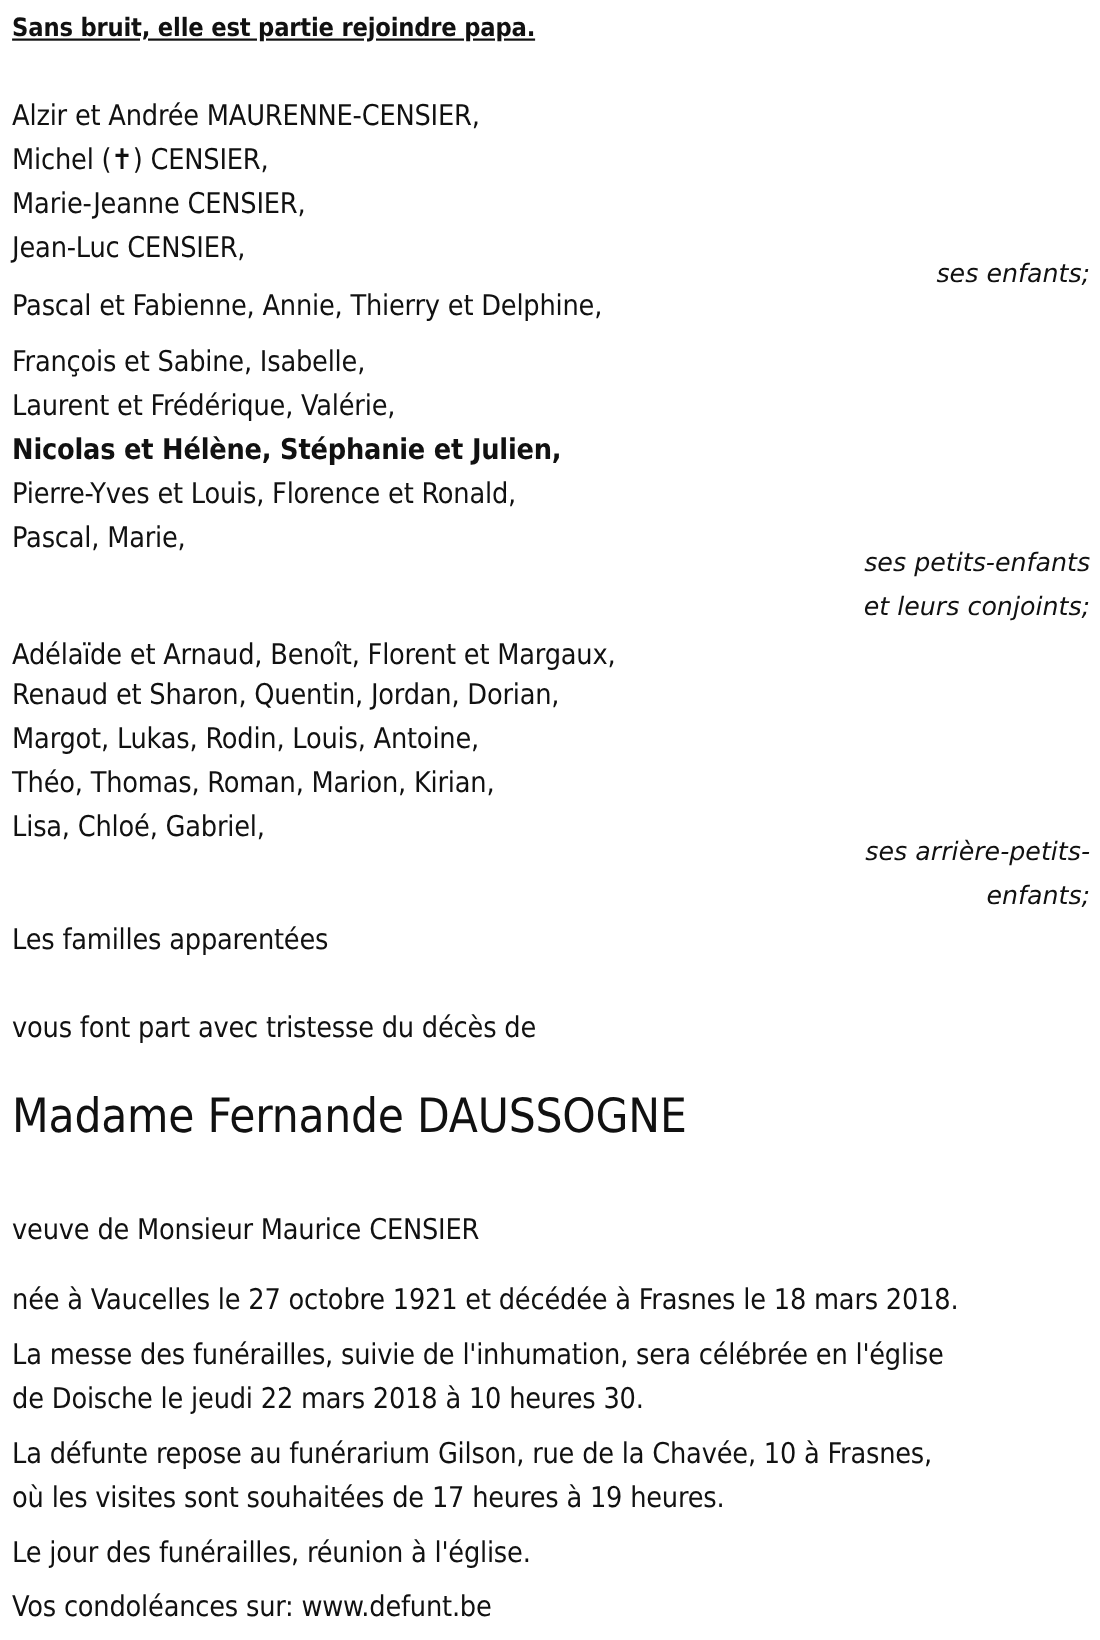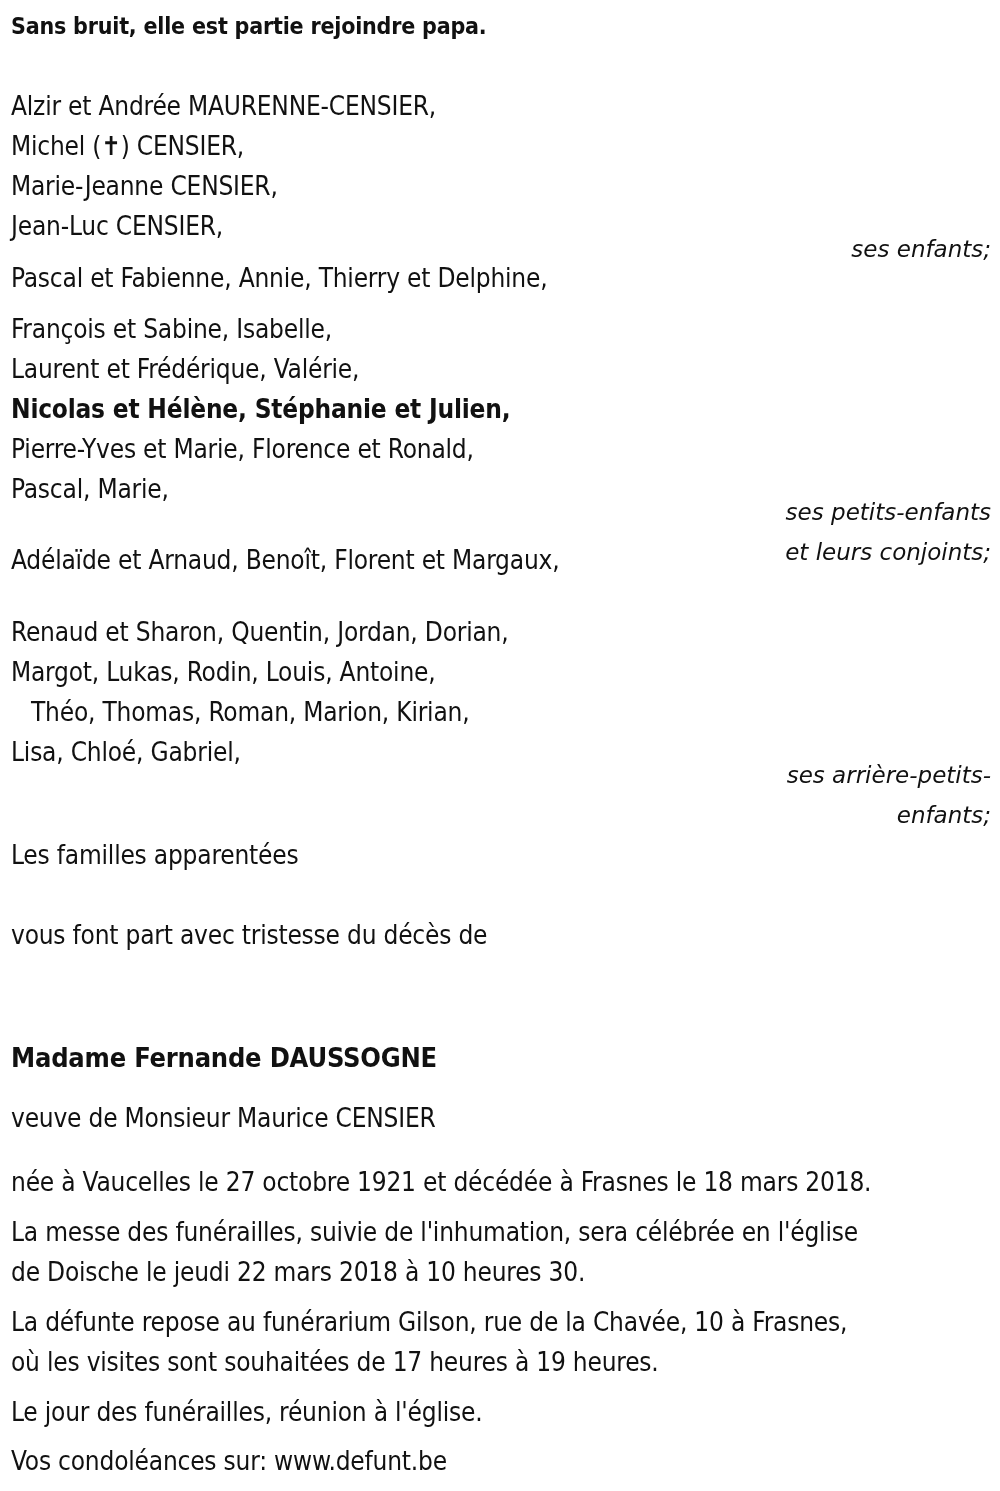--- a/index.html
+++ b/index.html
@@ -10,49 +10,49 @@
   .doc { position:absolute; left:11px; top:0; width:980px; }
   .line {
     position:absolute; left:0; white-space:nowrap;
     font-size:26px; line-height:40px; letter-spacing:-0.2px;
     font-stretch:condensed;
   }
   .right {
     position:absolute; right:0; white-space:nowrap; text-align:right;
     font-size:23px; line-height:40px; font-style:italic;
   }
-  .headline { font-size:23px; font-weight:bold; }
-  .name { font-size:27px; font-weight:bold; line-height:50px;margin-top:43px; }
+  .headline { font-size:23px; font-weight:bold;text-decoration:underline; }
+  .name { font-size:43px; font-weight:normal; line-height:50px; }
 </style>
 </head>
 <body>
 
 <div class="doc">
 
   <div class="line headline" style="top:6px;">Sans bruit, elle est partie rejoindre papa.</div>
 
   <div class="line" style="top:86px;">Alzir et Andrée MAURENNE-CENSIER,</div>
   <div class="line" style="top:126px;text-align:center;">Michel (✝) CENSIER,</div>
   <div class="line" style="top:166px;">Marie-Jeanne CENSIER,</div>
   <div class="line" style="top:206px;">Jean-Luc CENSIER,</div>
   <div class="right" style="top:229px;">ses enfants;</div>
 
   <div class="line" style="top:258px;">Pascal et Fabienne, Annie, Thierry et Delphine,</div>
   <div class="line" style="top:309px;">François et Sabine, Isabelle,</div>
   <div class="line" style="top:349px;">Laurent et Frédérique, Valérie,</div>
   <div class="line" style="top:389px;font-weight:bold;">Nicolas et Hélène, Stéphanie et Julien,</div>
-  <div class="line" style="top:429px;">Pierre-Yves et Marie, Florence et Ronald,</div>
+  <div class="line" style="top:429px;">Pierre-Yves et Louis, Florence et Ronald,</div>
   <div class="line" style="top:469px;">Pascal, Marie,</div>
   <div class="right" style="top:492px;">ses petits-enfants</div>
   <div class="right" style="top:532px;">et leurs conjoints;</div>
 
-  <div class="line" style="top:540px;">Adélaïde et Arnaud, Benoît, Florent et Margaux,</div>
+  <div class="line" style="top:576px;">Adélaïde et Arnaud, Benoît, Florent et Margaux,</div>
   <div class="line" style="top:612px;">Renaud et Sharon, Quentin, Jordan, Dorian,</div>
   <div class="line" style="top:652px;">Margot, Lukas, Rodin, Louis, Antoine,</div>
-  <div class="line" style="top:692px;margin-left:20px;">Théo, Thomas, Roman, Marion, Kirian,</div>
+  <div class="line" style="top:692px;">Théo, Thomas, Roman, Marion, Kirian,</div>
   <div class="line" style="top:732px;">Lisa, Chloé, Gabriel,</div>
   <div class="right" style="top:755px;">ses arrière-petits-</div>
   <div class="right" style="top:795px;">enfants;</div>
 
   <div class="line" style="top:835px;">Les familles apparentées</div>
 
   <div class="line" style="top:915px;">vous font part avec tristesse du décès de</div>
 
   <div class="line name" style="top:990px;">Madame Fernande DAUSSOGNE</div>
 

